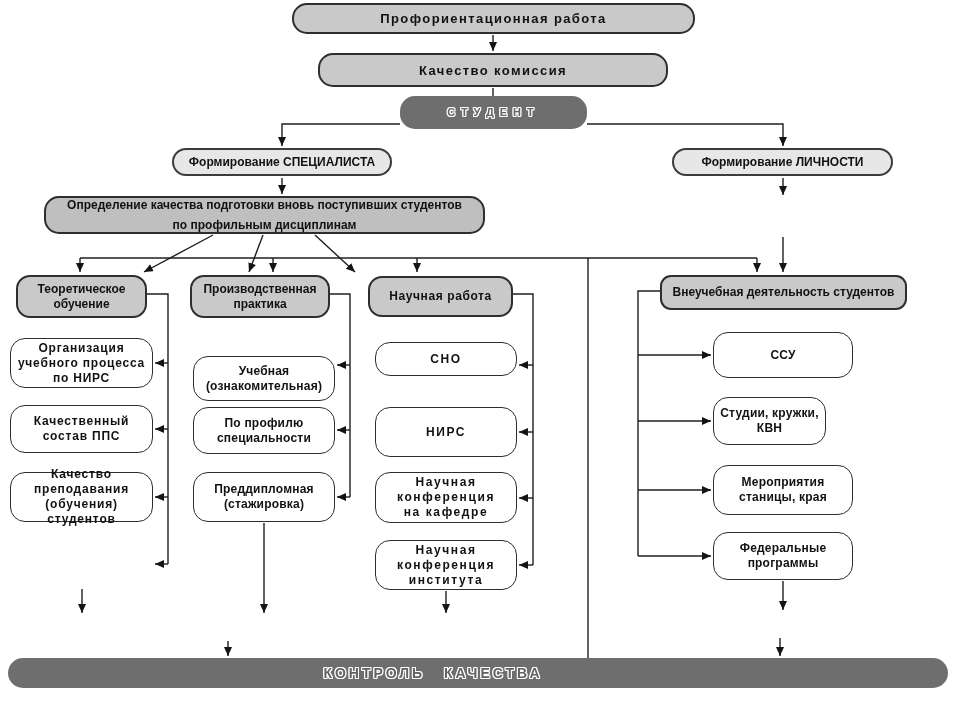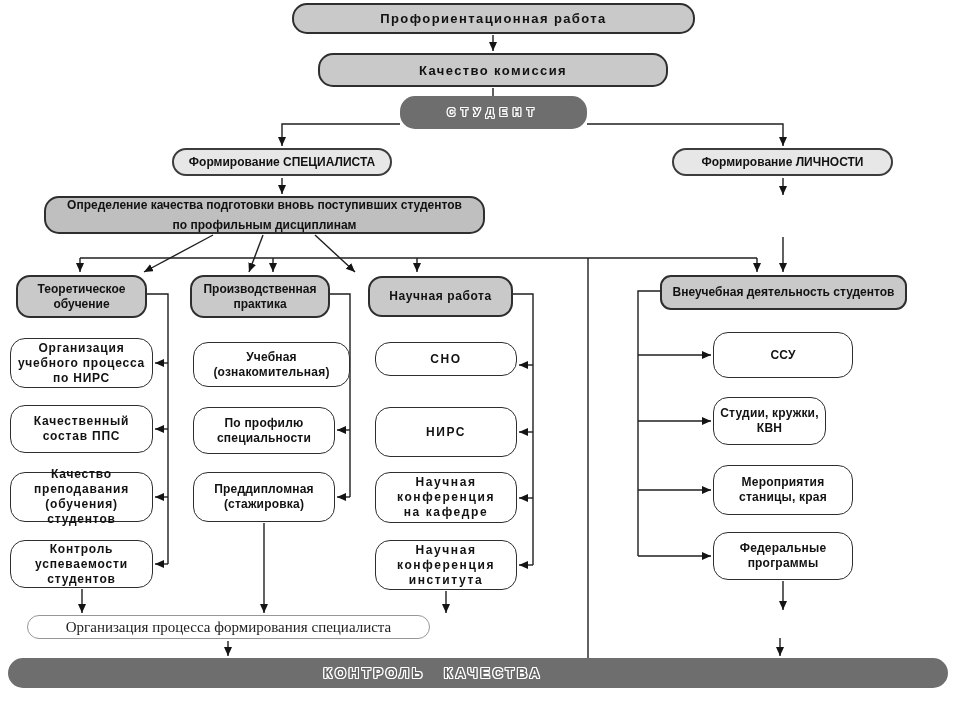--- a/index.html
+++ b/index.html
@@ -111,25 +111,22 @@
   <div class="box rounded" style="left:660px;top:275px;width:247px;height:35px;font-size:12px;border-radius:11px">Внеучебная деятельность студентов</div>
 
   <div class="box whitebox sp05" style="left:10px;top:338px;width:143px;height:50px">Организация
 учебного процесса
 по НИРС</div>
   <div class="box whitebox sp05" style="left:10px;top:405px;width:143px;height:48px">Качественный
 состав ППС</div>
   <div class="box whitebox sp05" style="left:10px;top:472px;width:143px;height:50px">Качество
 преподавания
 (обучения) студентов</div>
-  <div class="box whitebox sp05" style="left:10px;top:540px;width:143px;height:48px">Контроль
-успеваемости
-студентов</div>
 
-  <div class="box whitebox sp02" style="left:193px;top:342px;width:157px;height:45px">Учебная
+  <div class="box whitebox sp02" style="left:193px;top:356px;width:142px;height:45px">Учебная
 (ознакомительная)</div>
   <div class="box whitebox sp02" style="left:193px;top:407px;width:142px;height:47px">По профилю
 специальности</div>
   <div class="box whitebox sp02" style="left:193px;top:472px;width:142px;height:50px">Преддипломная
 (стажировка)</div>
 
   <div class="box whitebox sp16" style="left:375px;top:342px;width:142px;height:34px">СНО</div>
   <div class="box whitebox sp16" style="left:375px;top:407px;width:142px;height:50px">НИРС</div>
   <div class="box whitebox sp16" style="left:375px;top:472px;width:142px;height:51px">Научная
 конференция
@@ -138,19 +135,18 @@
 конференция
 института</div>
 
   <div class="box whitebox sp02" style="left:713px;top:332px;width:140px;height:46px">ССУ</div>
   <div class="box whitebox sp02" style="left:713px;top:397px;width:113px;height:48px">Студии, кружки, КВН</div>
   <div class="box whitebox sp02" style="left:713px;top:465px;width:140px;height:50px">Мероприятия
 станицы, края</div>
   <div class="box whitebox sp02" style="left:713px;top:532px;width:140px;height:48px">Федеральные
 программы</div>
 
-  <div class="box serifbox" style="left:27px;top:615px;width:403px;height:24px">Организация процесса формирования специалиста</div>
 
   <div class="box darkband" style="left:8px;top:658px;width:940px;height:30px;font-size:14px">
     <span class="stroke-text" style="letter-spacing:3px;word-spacing:12px;transform:translateX(-45px);display:inline-block">КОНТРОЛЬ КАЧЕСТВА</span>
   </div>
 
 </div>
 
 </body></html>

